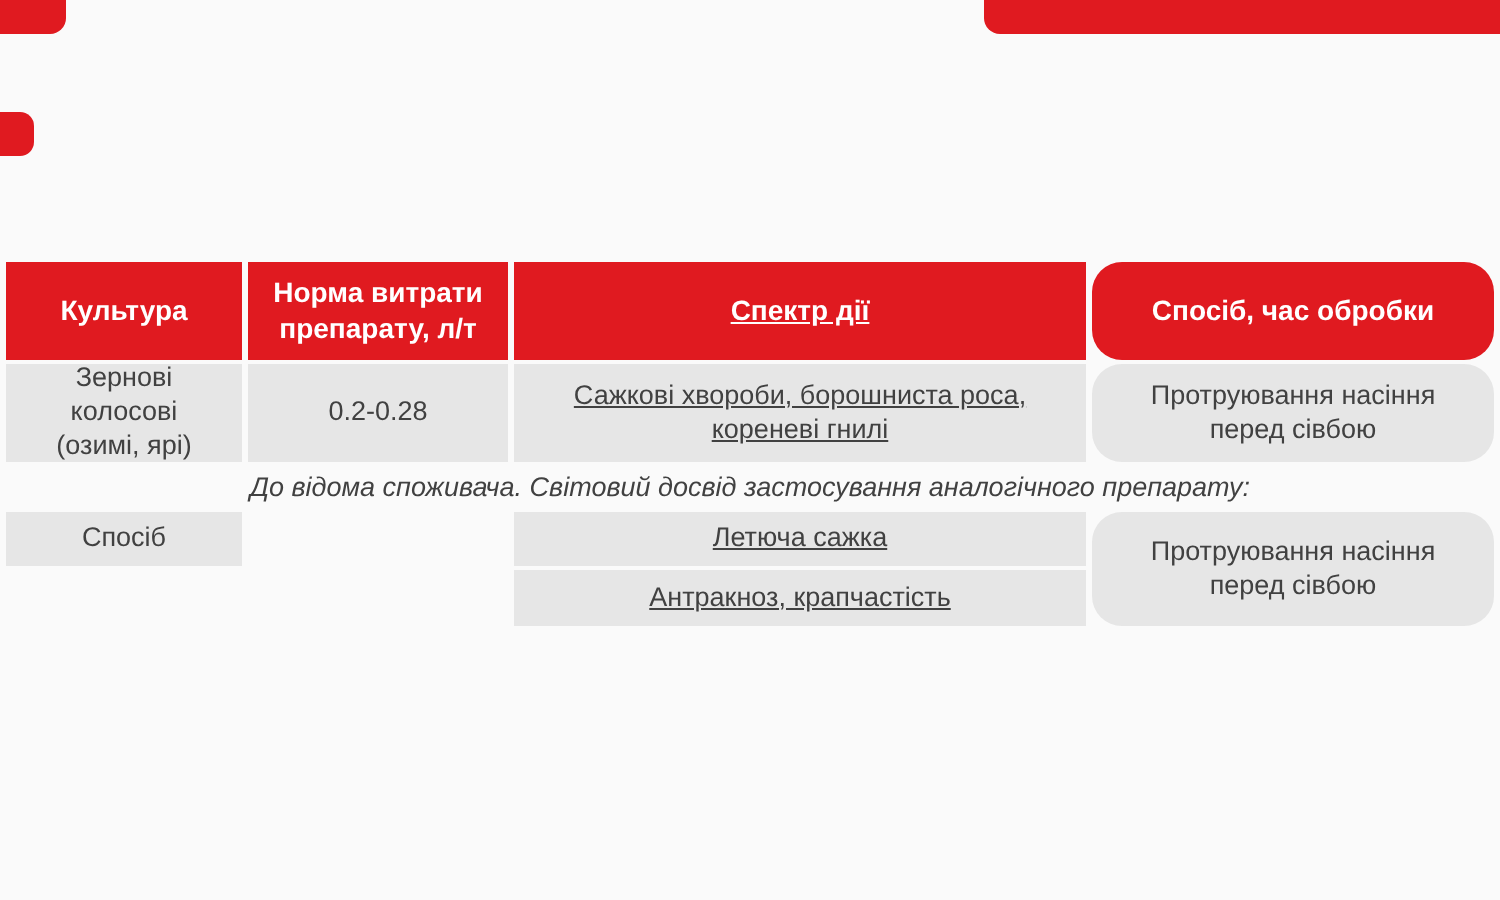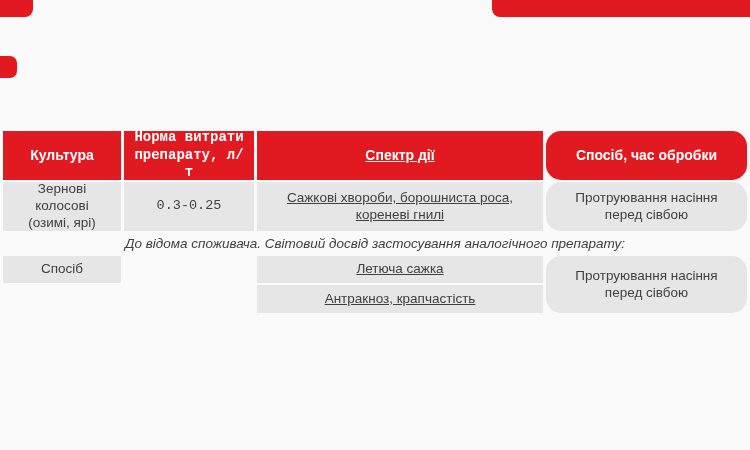--- a/index.html
+++ b/index.html
@@ -56,21 +56,21 @@
     color: var(--header-text);
     font-weight: bold;
     font-size: 14px;
   }
   .td {
     background: var(--cell-gray);
     color: var(--body-text);
     font-size: 13.5px;
   }
   .c1 { grid-column: 1; }
-  .c2 { grid-column: 2; font-family: Liberation Mono, monospace; }
+  .c2 { grid-column: 2; }
   .c3 { grid-column: 3; text-decoration: underline; }
   .c4 { grid-column: 4; border-radius: 15px; }
   .row-main { grid-row: 3; }
   .note {
     grid-row: 4;
     grid-column: 1 / 5;
     display: flex;
     align-items: center;
     justify-content: center;
     text-align: right;
@@ -95,21 +95,21 @@
   <div class="frag frag-br"></div>
 
   <div class="table">
 
     <div class="cell th c1">Культура</div>
     <div class="cell th c2">Норма витрати препарату, л/т</div>
     <div class="cell th c3">Спектр дії</div>
     <div class="cell th c4">Спосіб, час обробки</div>
 
     <div class="cell td c1 row-main">Зернові колосові (озимі, ярі)</div>
-    <div class="cell td c2 row-main">0.3-0.25</div>
+    <div class="cell td c2 row-main">0.2-0.28</div>
     <div class="cell td c3 row-main">Сажкові хвороби, борошниста роса, кореневі гнилі</div>
     <div class="cell td c4 row-main">Протруювання насіння перед сівбою</div>
 
     <div class="note">До відома споживача. Світовий досвід застосування аналогічного препарату:</div>
 
     <div class="cell td c1 row-a">Спосіб</div>
     <div class="cell td c3 row-a">Летюча сажка</div>
     <div class="cell td c4 span-ab">Протруювання насіння перед сівбою</div>
 
     <div class="cell td c3 row-b">Антракноз, крапчастість</div>

